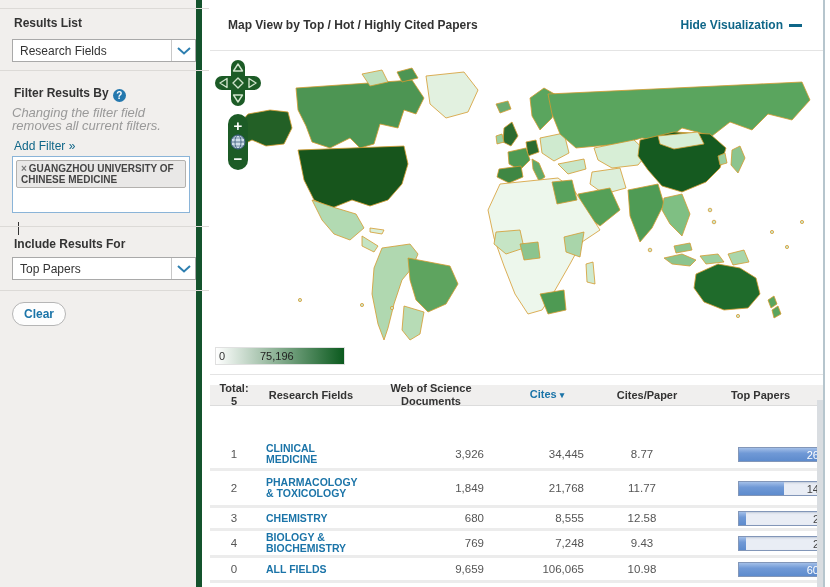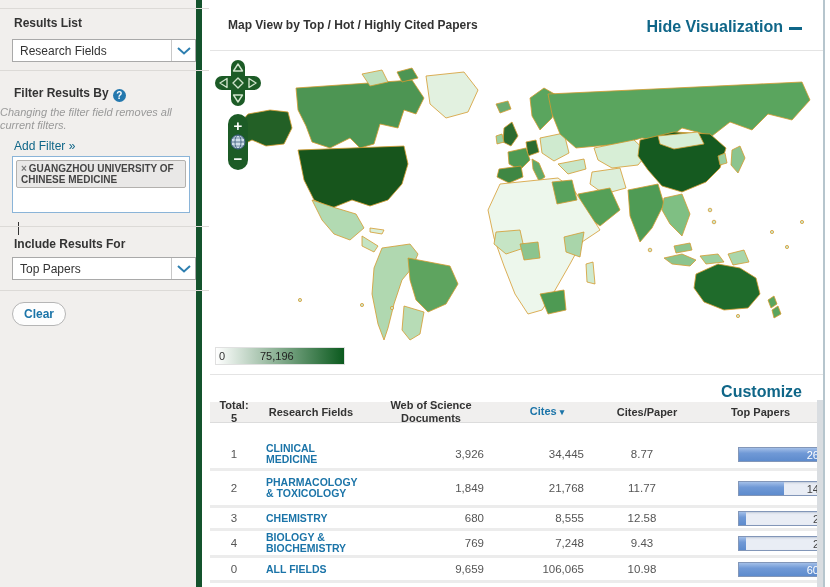--- a/index.html
+++ b/index.html
@@ -4,21 +4,21 @@
 <style>
   * { margin:0; padding:0; box-sizing:border-box; }
   html,body { width:830px; height:587px; overflow:hidden; background:#fff;
     font-family:"Liberation Sans", sans-serif; color:#333; }
 
   
   #sidebar { position:absolute; left:0; top:0; width:202px; height:587px;
     background:#f1efed; border-right:6px solid #14532d; }
   .sb-line { position:absolute; left:0; width:209px; height:1px; background:#dcdad7; }
   .sb-label { position:absolute; left:14px; font-size:12px; font-weight:bold; color:#333; }
-  .note { position:absolute; left:0; width:182px; font-size:11px; font-style:italic; color:#999; line-height:13px; }
+  .note { position:absolute; left:12px; width:182px; font-size:13px; font-style:italic; color:#999; line-height:13px; }
   .link { color:#0f6688; text-decoration:none; cursor:pointer; }
   .fake-select { position:absolute; left:12px; width:184px; height:23px; background:#fff;
     border:1px solid #a9a9a9; display:flex; align-items:center; cursor:pointer; }
   .fake-select .sel-text { flex:1; padding-left:7px; font-size:12px; color:#333; }
   .fake-select .sel-arrow { width:24px; height:100%; border-left:1px solid #c8c8c8;
     display:flex; align-items:center; justify-content:center; }
   .help-badge { display:inline-block; width:13px; height:13px; border-radius:50%;
     background:#2478ae; color:#fff; font-size:10px; font-weight:bold; text-align:center;
     line-height:13px; vertical-align:-2px; margin-left:4px; }
   #filter-box { position:absolute; left:12px; top:156px; width:178px; height:57px;
@@ -28,33 +28,33 @@
   #filter-tag .tag-x { color:#777; font-weight:bold; margin-right:2px; cursor:pointer; }
   #text-cursor { position:absolute; left:18px; top:222px; width:1px; height:13px; background:#333; }
   .btn { position:absolute; height:24px; background:#fdfdfd; border:1px solid #b5b5b5;
     border-radius:12px; color:#1b74a8; font-size:12px; font-weight:bold;
     font-family:"Liberation Sans",sans-serif; padding:0 11px; cursor:pointer; }
 
   
   #main { position:absolute; left:210px; top:0; width:620px; height:587px; background:#fff; }
   #main-right-border { position:absolute; left:613px; top:0; width:2px; height:587px; background:#b6c5cd; }
   .panel-title { position:absolute; left:18px; font-size:12px; font-weight:bold; color:#333; }
-  .panel-link { position:absolute; font-size:16px; font-weight:bold; color:#0f6688; cursor:pointer; }
+  .panel-link { position:absolute; font-size:12px; font-weight:bold; color:#0f6688; cursor:pointer; }
   .h-line { position:absolute; left:0; width:613px; height:1px; background:#e4e4e4; }
   #hide-dash { display:inline-block; width:13px; height:3px; background:#0f6688; vertical-align:2px; margin-left:6px; }
 
   
   #map-wrap { position:absolute; left:2px; top:52px; width:610px; height:290px; }
   #legend { position:absolute; left:5px; top:347px; width:130px; height:18px;
     background:linear-gradient(to right,#ffffff,#0b5a1e); border:1px solid #e0e0e0; }
   #legend .leg-min { position:absolute; left:3px; top:2px; font-size:11px; color:#333; }
   #legend .leg-max { position:absolute; left:44px; top:2px; font-size:11px; color:#222; }
 
   
-  #report-header-row { position:absolute; left:0; top:402px; width:613px; height:21px;
+  #report-header-row { position:absolute; left:0; top:385px; width:613px; height:21px;
     background:#f0efee; border-bottom:1px solid #dcdcdc; display:flex; align-items:center; }
   .hc { font-size:11px; font-weight:bold; color:#333; text-align:center; line-height:13px; }
   .col-rank { width:48px; }
   .col-field { width:106px; }
   .col-docs { width:134px; }
   .col-cites { width:98px; }
   .col-cpp { width:102px; }
   .col-bars { width:125px; }
   .sort-col { color:#1b74a8; cursor:pointer; }
   #rows { position:absolute; left:0; top:440px; width:613px; }

